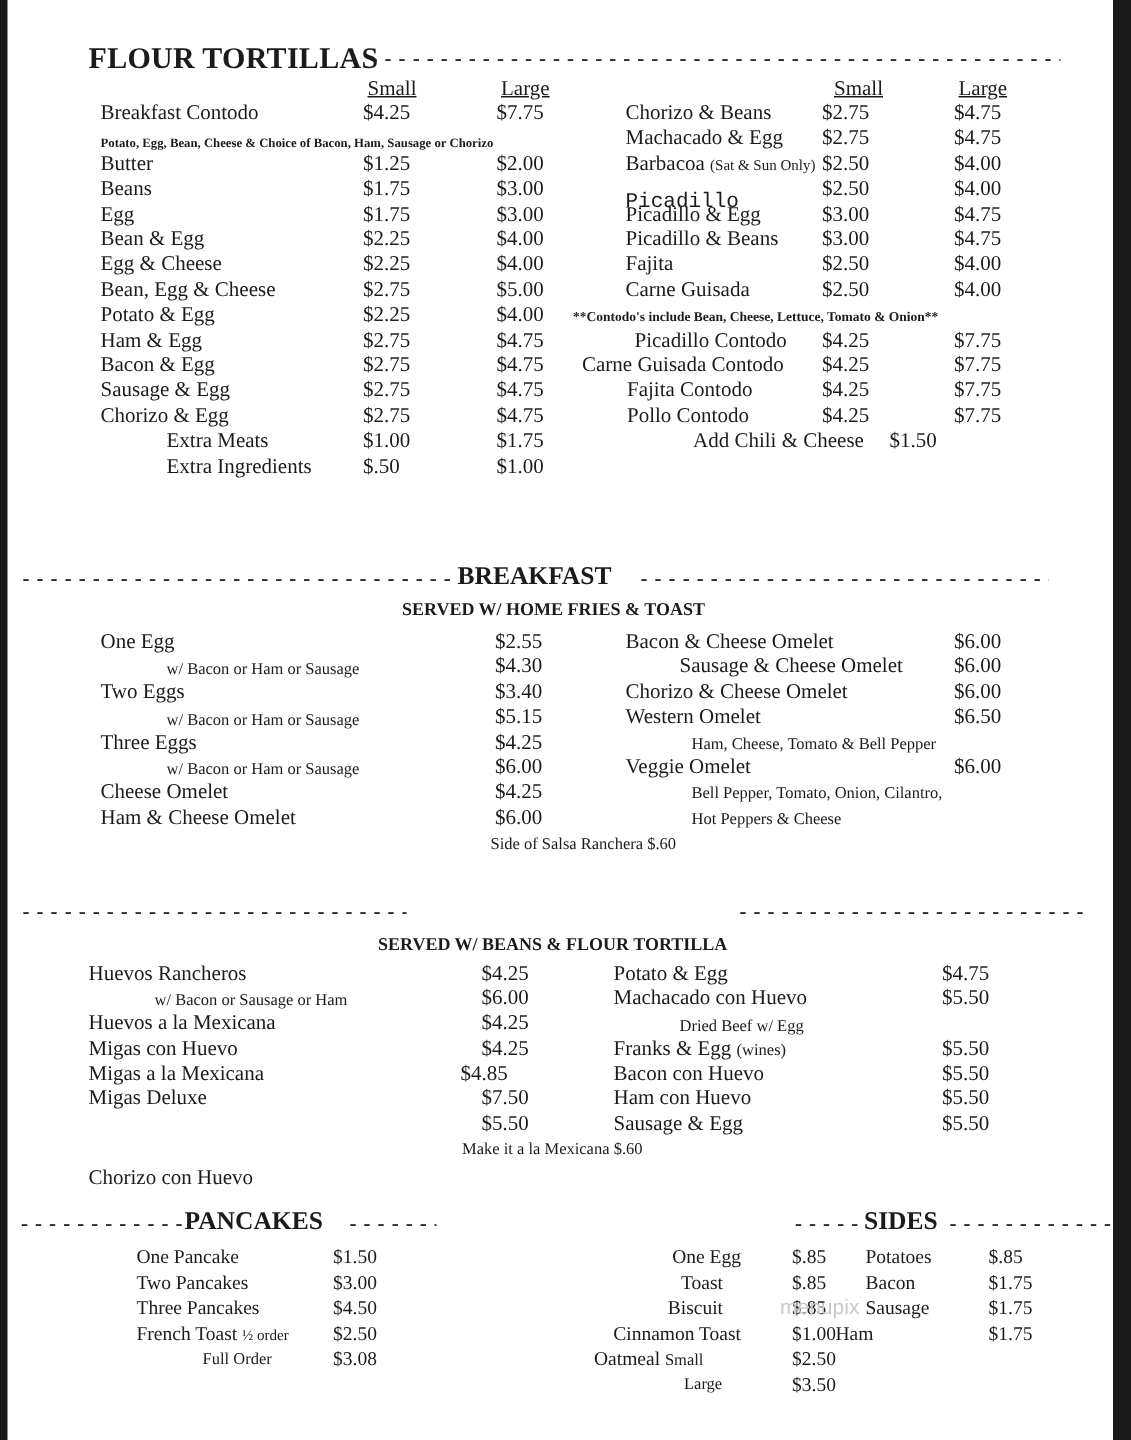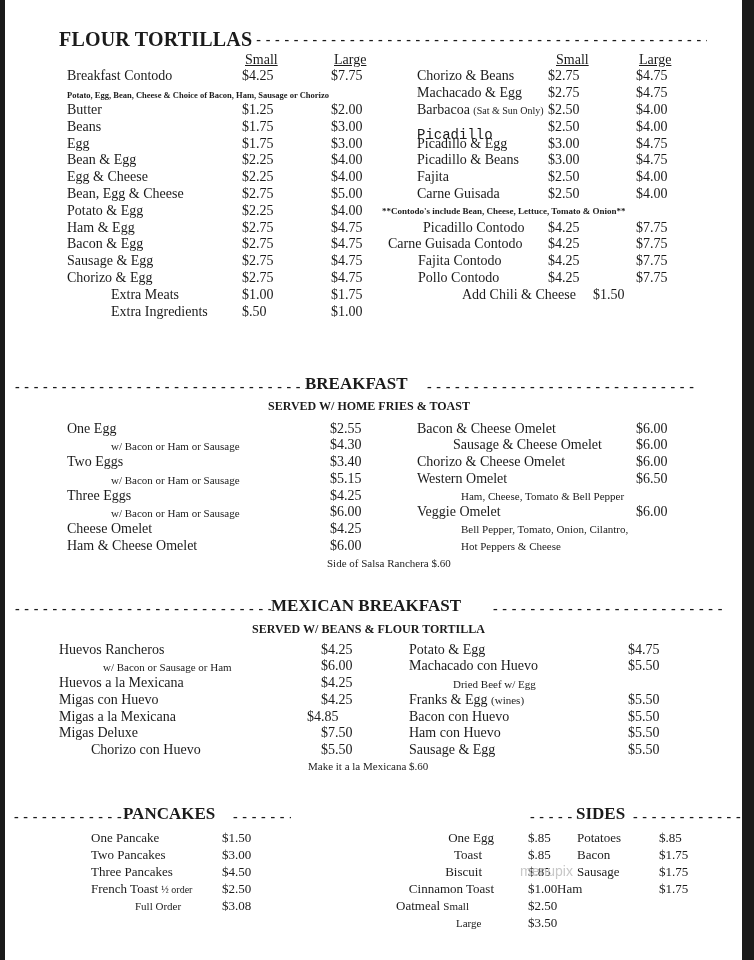--- a/index.html
+++ b/index.html
@@ -189,38 +189,37 @@
     <div class="abs it" style="left:631px;top:471px;">$6.50</div>
     <div class="abs note" style="left:456px;top:490px;">Ham, Cheese, Tomato &amp; Bell Pepper</div>
     <div class="abs it" style="left:412px;top:504px;">Veggie Omelet</div>
     <div class="abs it" style="left:631px;top:504px;">$6.00</div>
     <div class="abs note" style="left:456px;top:523px;">Bell Pepper, Tomato, Onion, Cilantro,</div>
     <div class="abs note" style="left:456px;top:540px;">Hot Peppers &amp; Cheese</div>
   </div>
   <div class="abs note" style="left:322px;top:557px;">Side of Salsa Ranchera $.60</div>
 
   <div class="abs dash" style="left:10px;top:601px;width:256px;">- - - - - - - - - - - - - - - - - - - - - - - - - - - - - - - - - - - - - - - -</div>
-  <div class="abs h2" style="left:266px;top:596px;font-size:17px;">MEXICAN BREAKFAST</div>
   <div class="abs dash" style="left:488px;top:601px;width:232px;">- - - - - - - - - - - - - - - - - - - - - - - - - - - - - - - - - - -</div>
   <div class="abs sub" style="left:247px;top:622px;">SERVED W/ BEANS &amp; FLOUR TORTILLA</div>
 
   <div>
     <div class="abs it" style="left:54px;top:642px;">Huevos Rancheros</div>
     <div class="abs it" style="left:316px;top:642px;">$4.25</div>
     <div class="abs note" style="left:98px;top:661px;">w/ Bacon or Sausage or Ham</div>
     <div class="abs it" style="left:316px;top:658px;">$6.00</div>
     <div class="abs it" style="left:54px;top:675px;">Huevos a la Mexicana</div>
     <div class="abs it" style="left:316px;top:675px;">$4.25</div>
     <div class="abs it" style="left:54px;top:692px;">Migas con Huevo</div>
     <div class="abs it" style="left:316px;top:692px;">$4.25</div>
     <div class="abs it" style="left:54px;top:709px;">Migas a la Mexicana</div>
     <div class="abs it" style="left:302px;top:709px;">$4.85</div>
     <div class="abs it" style="left:54px;top:725px;">Migas Deluxe</div>
     <div class="abs it" style="left:316px;top:725px;">$7.50</div>
-    <div class="abs it" style="left:54px;top:742px;margin-left:32px;">Chorizo con Huevo</div>
+    <div class="abs it" style="left:54px;top:778px;">Chorizo con Huevo</div>
     <div class="abs it" style="left:316px;top:742px;">$5.50</div>
   </div>
 
   <div>
     <div class="abs it" style="left:404px;top:642px;">Potato &amp; Egg</div>
     <div class="abs it" style="left:623px;top:642px;">$4.75</div>
     <div class="abs it" style="left:404px;top:658px;">Machacado con Huevo</div>
     <div class="abs it" style="left:623px;top:658px;">$5.50</div>
     <div class="abs note" style="left:448px;top:678px;">Dried Beef w/ Egg</div>
     <div class="abs it" style="left:404px;top:692px;"><span>Franks &amp; Egg</span> <span class="note">(wines)</span></div>

